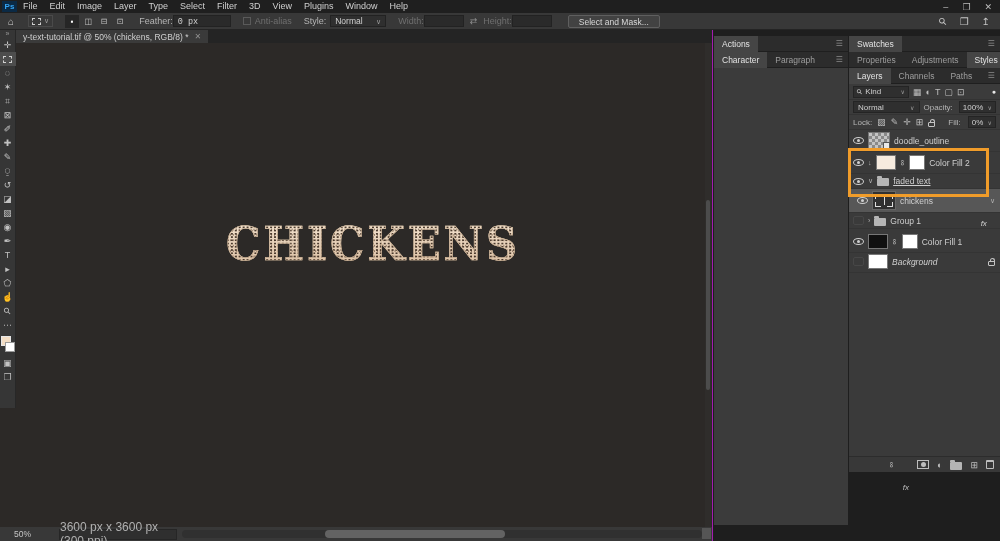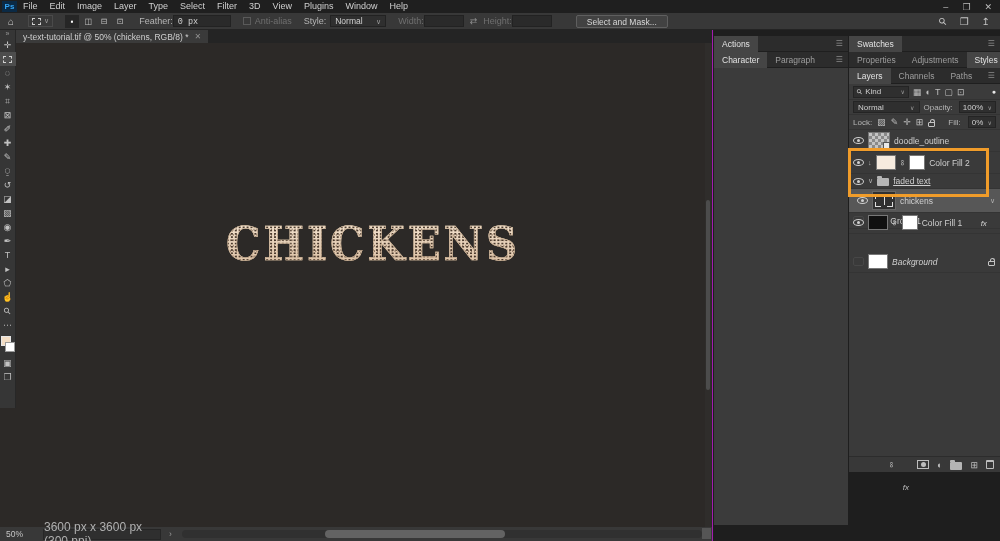--- a/index.html
+++ b/index.html
@@ -27,21 +27,21 @@
     color:#c0c0c0; font-size:8px; }
   .mode-btn.active { background:#262626; color:#fff; }
   .opt-label { margin-left:12px; }
   .opt-label.dim { color:#6f6f6f; }
   .opt-input { width:58px; height:12px; background:#2a2a2a; border:1px solid #222;
     color:#d0d0d0; font-size:8.5px; padding:0 4px; line-height:12px;font-family:Liberation Mono, monospace; }
   .opt-input.small { width:40px; }
   .opt-select { margin-left:4px; min-width:56px; height:12px; background:#2f2f2f; border:1px solid #222;
     color:#d0d0d0; font-size:8.5px; padding:0 4px; line-height:11px; display:flex; justify-content:space-between; gap:6px; }
   .checkbox { width:8px; height:8px; border:1px solid #5a5a5a; display:inline-block; margin-left:12px; }
-  #select-mask-btn { margin-left:24px; height:13px; padding:0 10px; background:#424242;
+  #select-mask-btn { margin-left:16px; height:13px; padding:0 10px; background:#424242;
     border:1px solid #5f5f5f; color:#d8d8d8; font-size:8.5px; line-height:12px; border-radius:2px; }
   #options-right { margin-left:auto; display:flex; gap:13px; padding-right:10px; color:#c5c5c5; font-size:10px; align-items:center;}
   .rot45 { display:inline-block; transform:rotate(-45deg); }
 
   
   #tabbar { left:16px; top:30px; width:696px; height:13px; background:#242424; display:flex; }
   #doc-tab { background:#3a3a3a; display:flex; align-items:center; gap:6px; padding:0 7px;
     font-size:8.5px; color:#cfcfcf; }
   #doc-tab .close { color:#8f8f8f; font-size:8px; }
 
@@ -71,21 +71,21 @@
       -webkit-background-clip:text; background-clip:text; color:transparent;
       -webkit-text-stroke:.6px #cdb396;
     }
   }
   #v-scroll { left:705px; top:43px; width:6px; height:484px; background:#2f2d2b; }
   #v-thumb { left:706px; top:200px; width:4px; height:190px; background:#4c4c4c; border-radius:2px; }
 
   
   #bottombar { left:0; top:527px; width:712px; height:14px; background:#383838;
     display:flex; align-items:center; font-size:8.5px; color:#b5b5b5; }
-  #zoom-box { padding:0 6px; color:#c5c5c5; }
+  #zoom-box { padding:0 14px; color:#c5c5c5; }
   #docinfo-box { margin-left:14px; width:118px; height:11px; background:#2f2f2f; border:1px solid #262626;
     display:flex; align-items:center; justify-content:center; font-size:12px; color:#b0b0b0; }
   #status-chevron { margin-left:8px; color:#9a9a9a; }
   #h-track { position:absolute; left:182px; top:530px; width:520px; height:8px; background:#303030; border-radius:4px; }
   #h-thumb { position:absolute; left:325px; top:530px; width:180px; height:8px; background:#636363; border-radius:4px; }
   #corner-grip { position:absolute; left:702px; top:528px; width:9px; height:11px; background:#555; }
 
   
   #rightpanels { left:713px; top:30px; width:287px; height:511px; background:#1e1e1e; }
   .pcol1 { position:absolute; left:1px; top:6px; width:134px; }
@@ -429,21 +429,21 @@
               <span class="fx-it">fx</span>
               <span class="chev">∨</span>
             </span>
         </div>
         <div class="lrow" style="top:83px;height:16px">
           <span class="eye-empty"></span>
           <span class="chev">›</span>
           <span class="i-folder"></span>
           <span class="lname">Group 1</span>
         </div>
-        <div class="lrow" style="top:82px;height:22px">
+        <div class="lrow" style="top:101px;height:22px">
           <span class="i-eye"></span>
           <span class="thumb t-black"></span>
           <span class="i-link">∞</span>
           <span class="thumb t-white"></span>
           <span class="lname">Color Fill 1</span>
         </div>
         <div class="lrow" style="top:121px;height:22px">
           <span class="eye-empty"></span>
           <span class="thumb t-bg"></span>
           <span class="lname it">Background</span>

